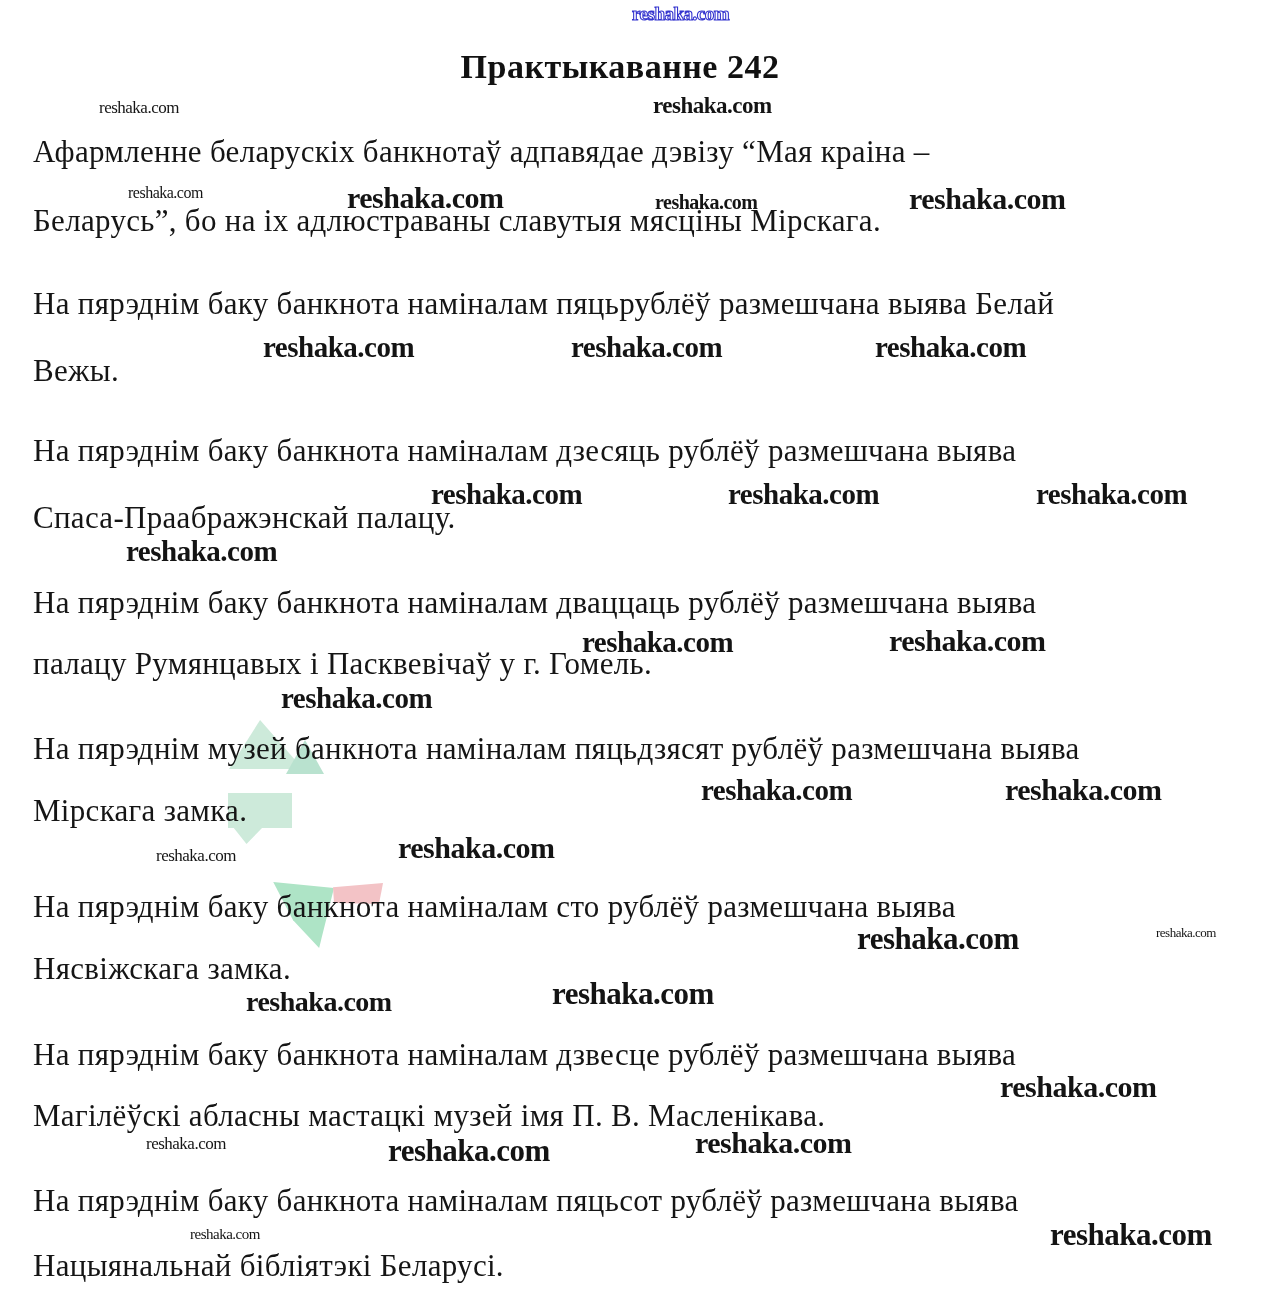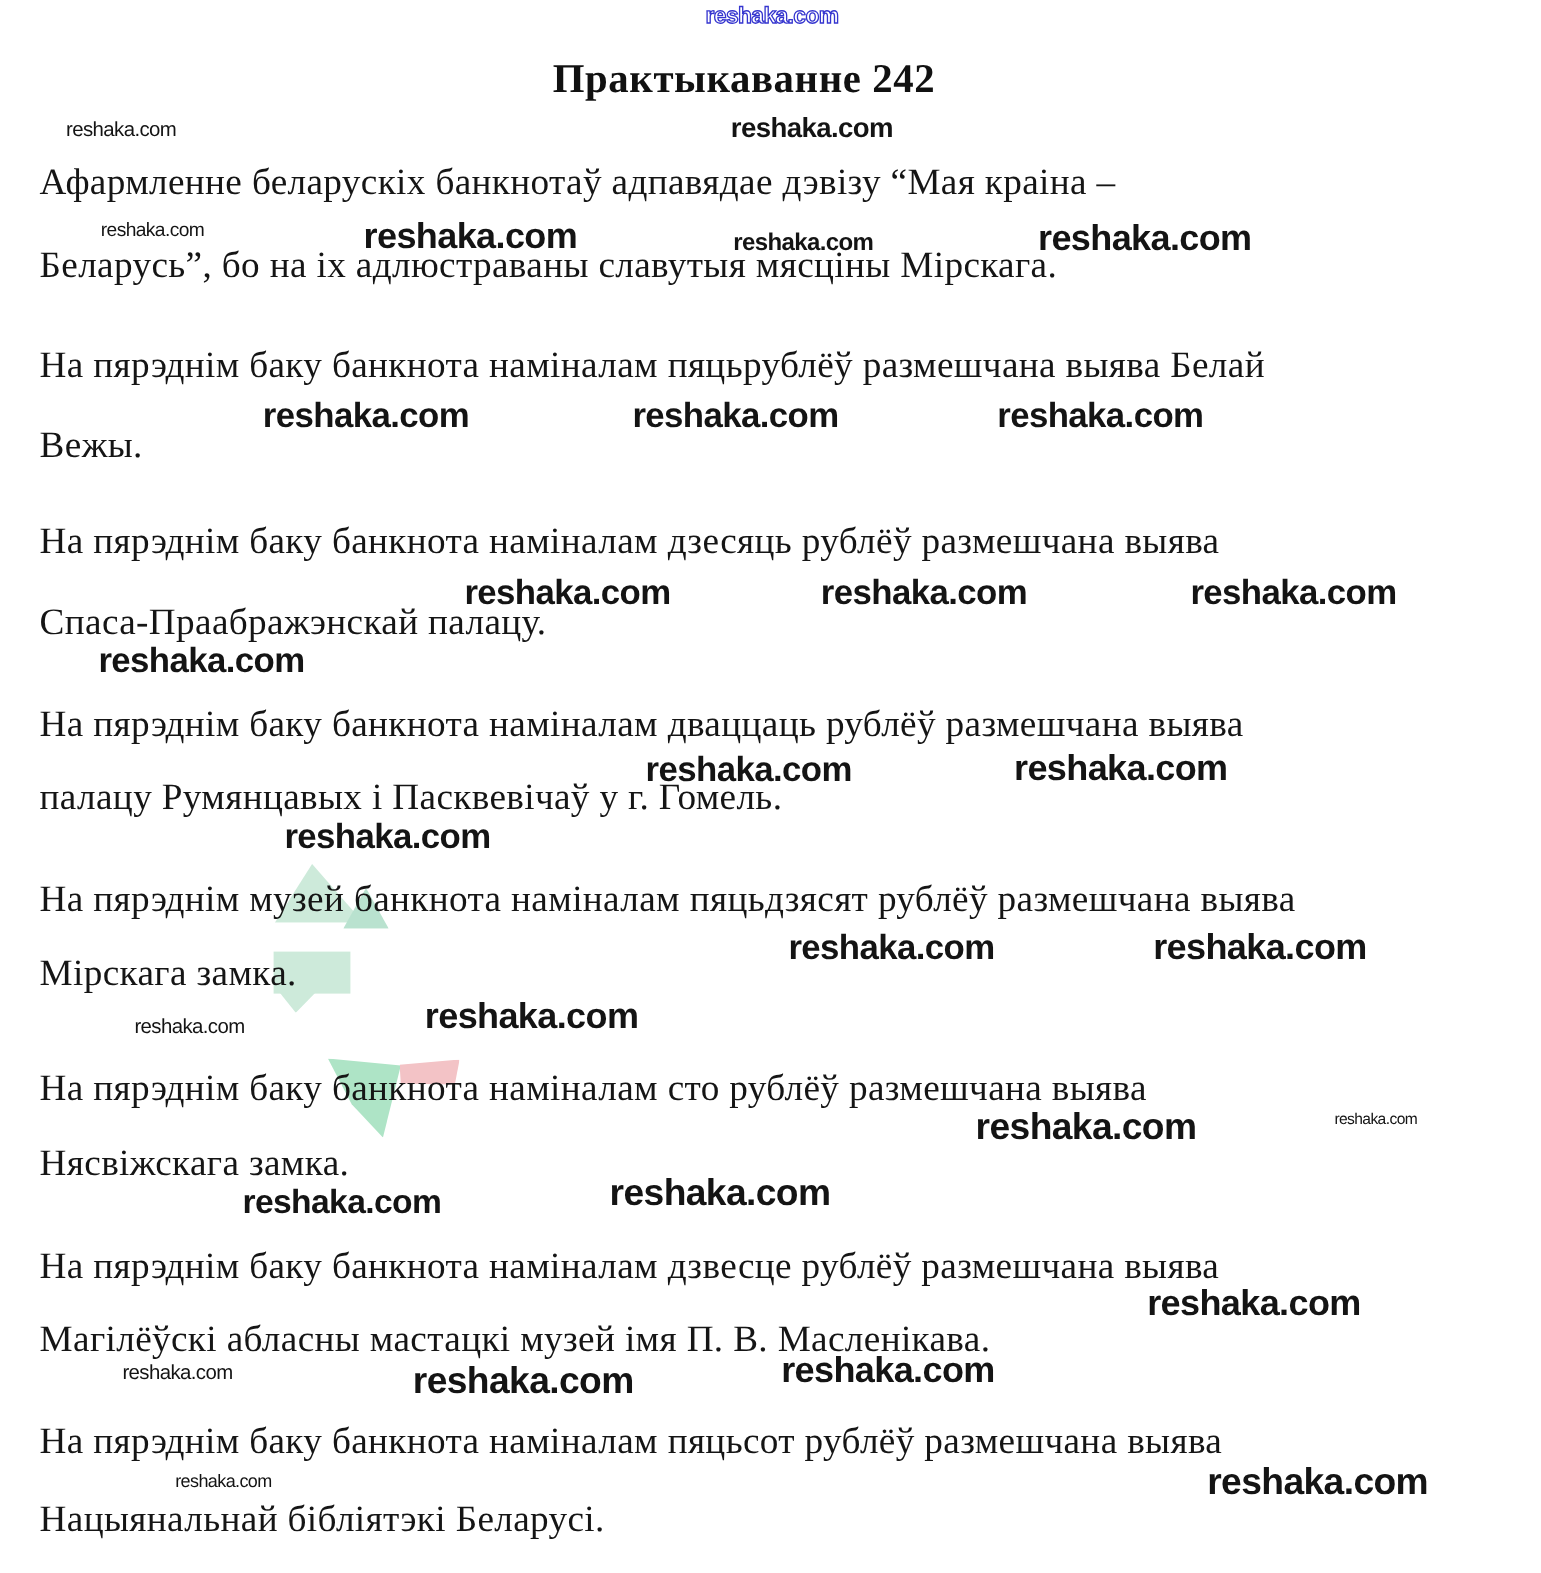--- a/index.html
+++ b/index.html
@@ -29,24 +29,25 @@
     left: 33px;
     font-family: "Liberation Serif", serif;
     font-size: 31px;
     color: #151515;
     letter-spacing: 0.3px;
     white-space: nowrap;
     z-index: 2;
   }
   .wm {
     position: absolute;
-    font-family: Liberation Sans, sans-serif;
+    font-family: Liberation Serif, serif;
     white-space: nowrap;
     z-index: 3;
     letter-spacing: -0.5px;
+    margin-left: 44px;
   }
   .wm-blue {
     color: transparent;
     -webkit-text-stroke: 1.1px #3535cf;
     font-weight: 700;
     z-index: 1;
   }
   .shape { position: absolute; z-index: 1; }
 </style>
 </head>

